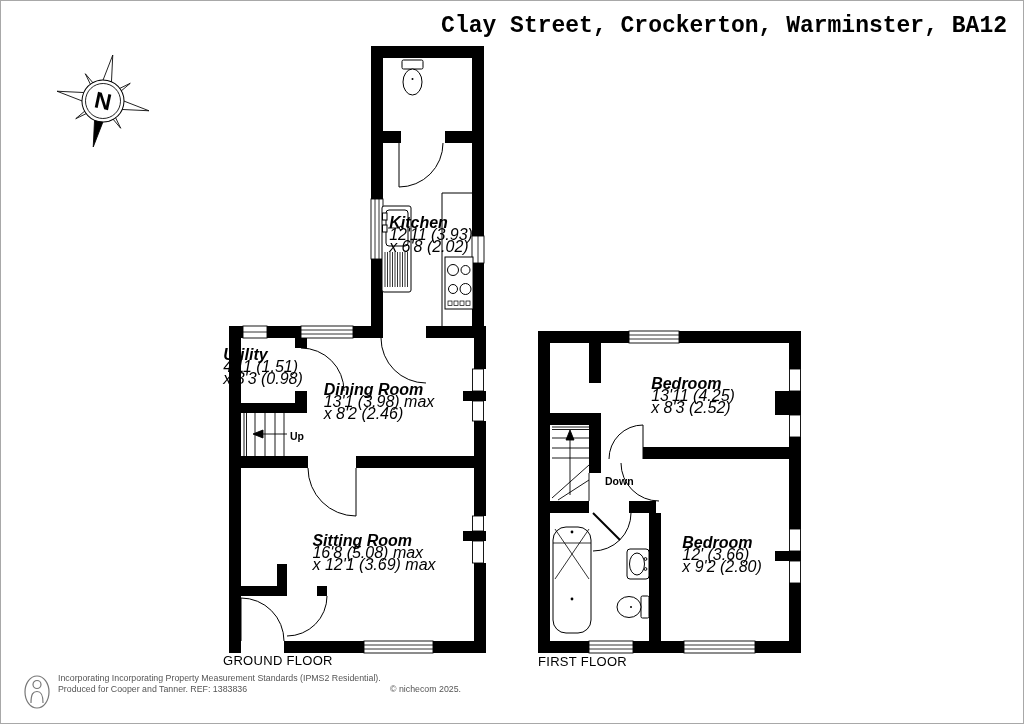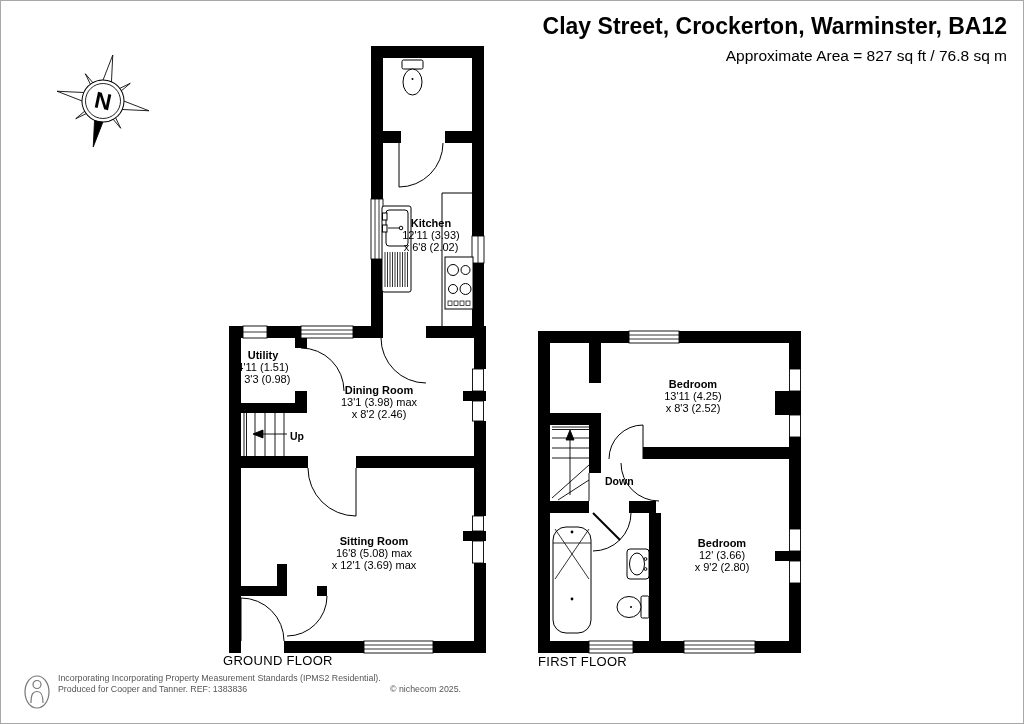--- a/index.html
+++ b/index.html
@@ -1,23 +1,23 @@
 <!DOCTYPE html>
 <html><head>
 <meta charset="utf-8">
 <style>
   html,body{margin:0;padding:0;background:#fff;}
   .page{position:relative;width:1022px;height:722px;border:1px solid #a8a8a8;background:#fff;
         font-family:"Liberation Sans", sans-serif;overflow:hidden;}
   .abs{position:absolute;}
-  .hdr{position:absolute;top:12px;right:16px;text-align:right;color:#000;}
+  .hdr{position:absolute;top:12px;right:16px;text-align:left;color:#000;font-family:Liberation Mono, monospace;}
   .hdr-title{font-size:23px;font-weight:bold;letter-spacing:0;}
   .hdr-area{font-size:15.5px;margin-top:7px;}
   .hdr-disc{font-size:10.5px;margin-top:5px;}
-  .room-label{position:absolute;text-align:center;font-size:11px;line-height:12px;color:#000;white-space:nowrap;transform:translateX(-50%);}
+  .room-label{position:absolute;font-size:16px;line-height:12px;color:#000;white-space:nowrap;transform:translateX(-50%);font-style:italic;}
   .room-name{font-weight:bold;}
   .stair-label{position:absolute;font-size:10.5px;font-weight:bold;color:#000;white-space:nowrap;}
   .floor-label{position:absolute;font-size:13px;font-weight:normal;color:#000;letter-spacing:.3px;white-space:nowrap;}
   .ftr{position:absolute;left:57px;top:672px;font-size:8.8px;line-height:11px;color:#555;}
   .copyright{position:absolute;left:389px;top:683px;font-size:8.8px;color:#555;white-space:nowrap;}
   svg{display:block;}
 </style>
 </head>
 <body>
 
@@ -244,21 +244,20 @@
         <polygon points="50,97 56,60 50,53 44,60" fill="#000"></polygon>
       </g>
       <circle cx="50" cy="50" r="21" fill="#fff" stroke="#000" stroke-width="1"></circle>
       <circle cx="50" cy="50" r="17.5" fill="#fff" stroke="#000" stroke-width="0.8"></circle>
       <text x="50" y="58" text-anchor="middle" font-size="23" font-weight="bold" font-family="Liberation Sans, sans-serif" fill="#000">N</text>
     </g>
   </svg>
 
   <div class="hdr">
     <div class="hdr-title">Clay Street, Crockerton, Warminster, BA12</div>
-    <div class="hdr-area">Approximate Area = 827 sq ft / 76.8 sq m</div>
   </div>
 
   <div class="room-label" style="left:430px;top:216px">
     <div class="room-name">Kitchen</div>
     <div>12'11 (3.93)</div>
     <div>x 6'8 (2.02)</div>
   </div>
   <div class="room-label" style="left:262px;top:348px">
     <div class="room-name">Utility</div>
     <div>4'11 (1.51)</div>

